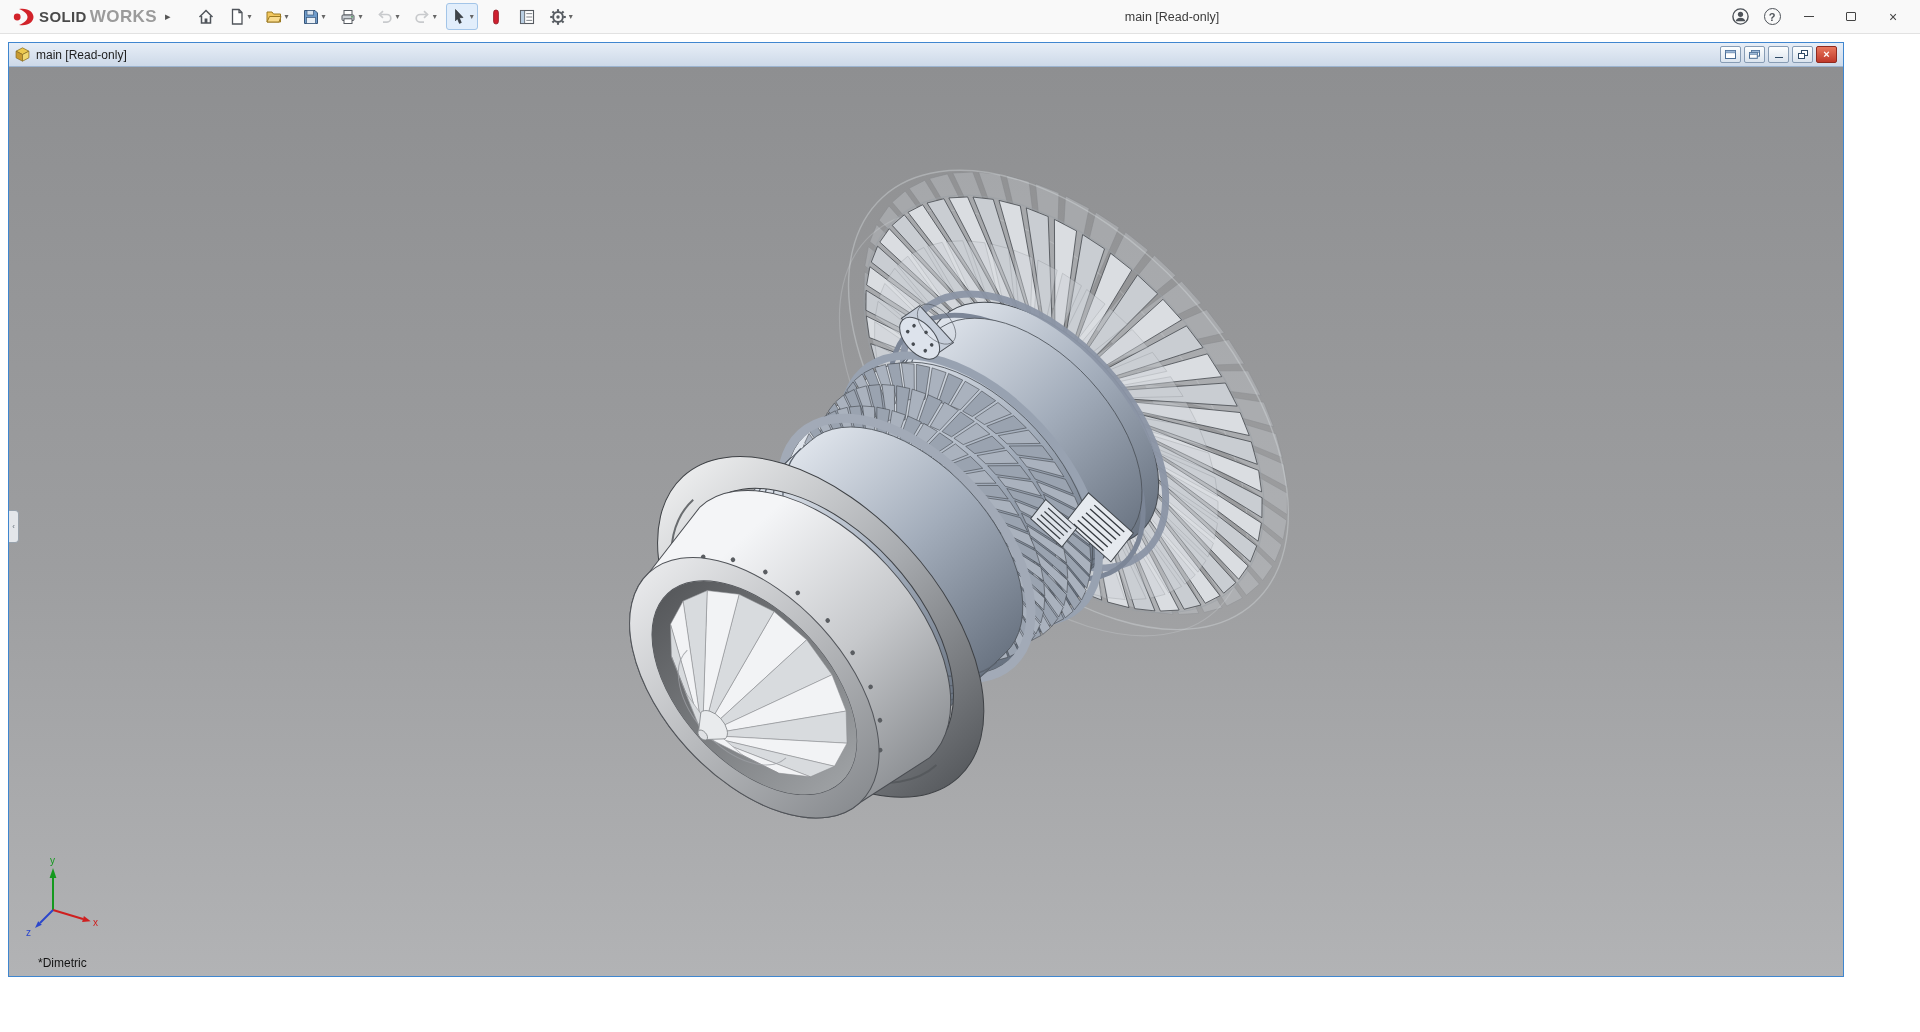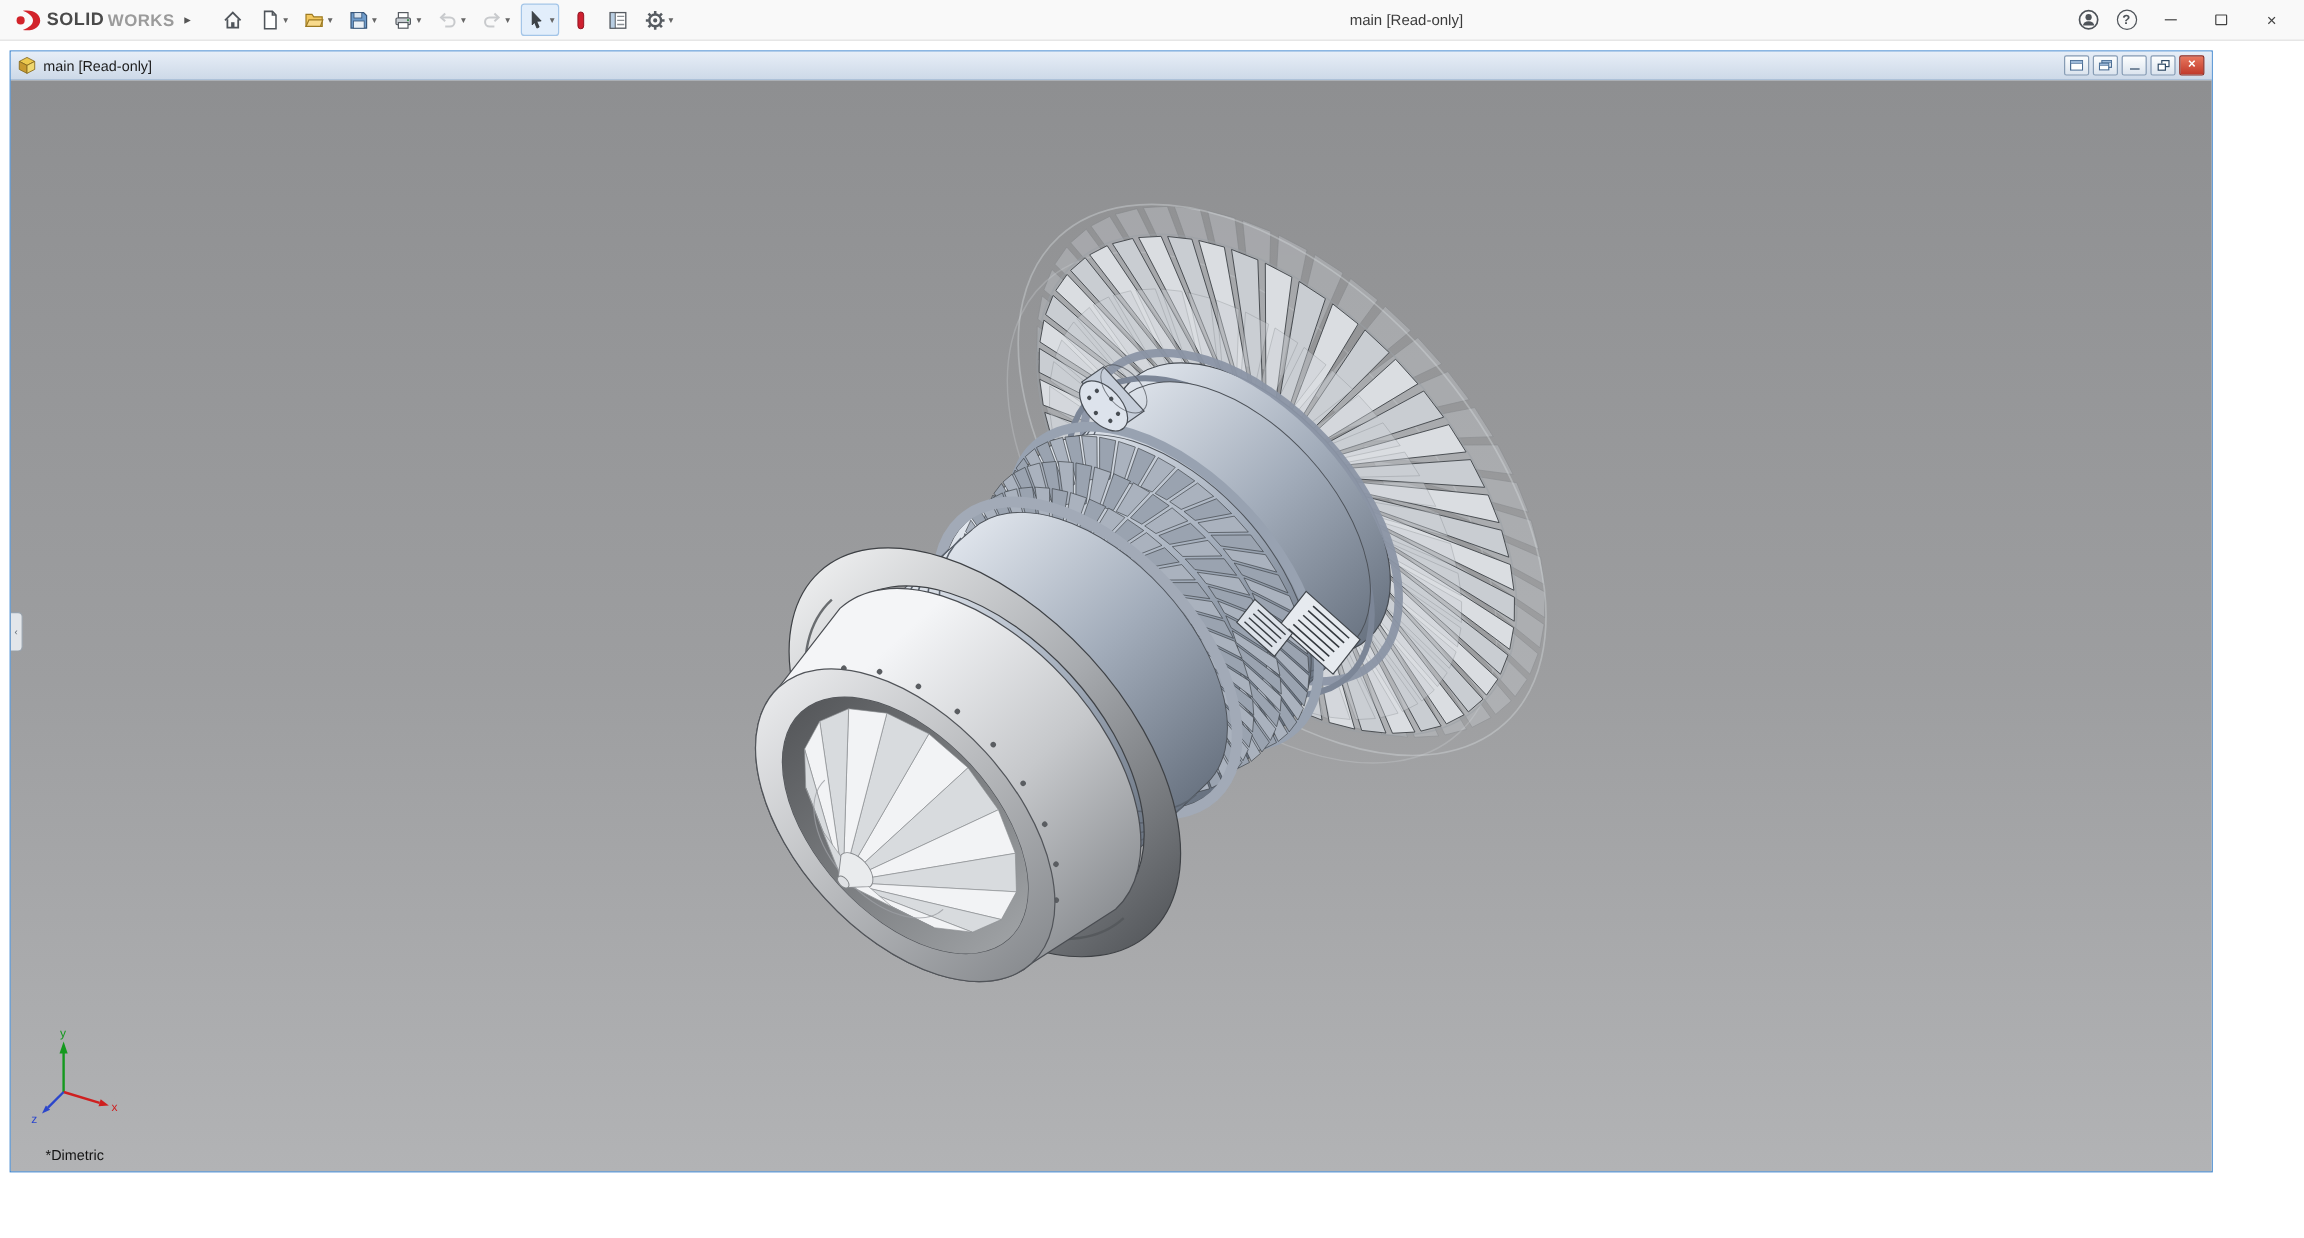--- a/index.html
+++ b/index.html
@@ -15,21 +15,21 @@
   
   .titlebar {
     height:34px; width:100%;
     background:#f9f9f9;
     border-bottom:1px solid #e2e2e2;
     display:flex; align-items:center;
     position:relative;
   }
   .logo { display:flex; align-items:center; gap:3px; padding-left:10px; }
   .logo-solid { font-weight:bold; font-size:15px; color:#4a4a4a; letter-spacing:.4px; }
-  .logo-works { font-weight:bold; font-size:14px; color:#9b9b9b; letter-spacing:.4px;text-align:right; }
+  .logo-works { font-weight:bold; font-size:17px; color:#9b9b9b; letter-spacing:.4px;text-align:right; }
   .flyout { margin-left:8px; color:#555; font-size:11px; cursor:default; }
 
   .qat { display:flex; align-items:center; margin-left:22px; gap:5px; }
   .tbtn {
     height:27px; min-width:26px;
     display:flex; align-items:center; justify-content:center;
     padding:2px 3px; border-radius:3px; border:1px solid transparent;
   }
   .tbtn .caret { font-size:8px; color:#666; margin-left:2px; line-height:1; }
   .tbtn.active { background:#e2eefb; border:1px solid #a3c5e8; }

